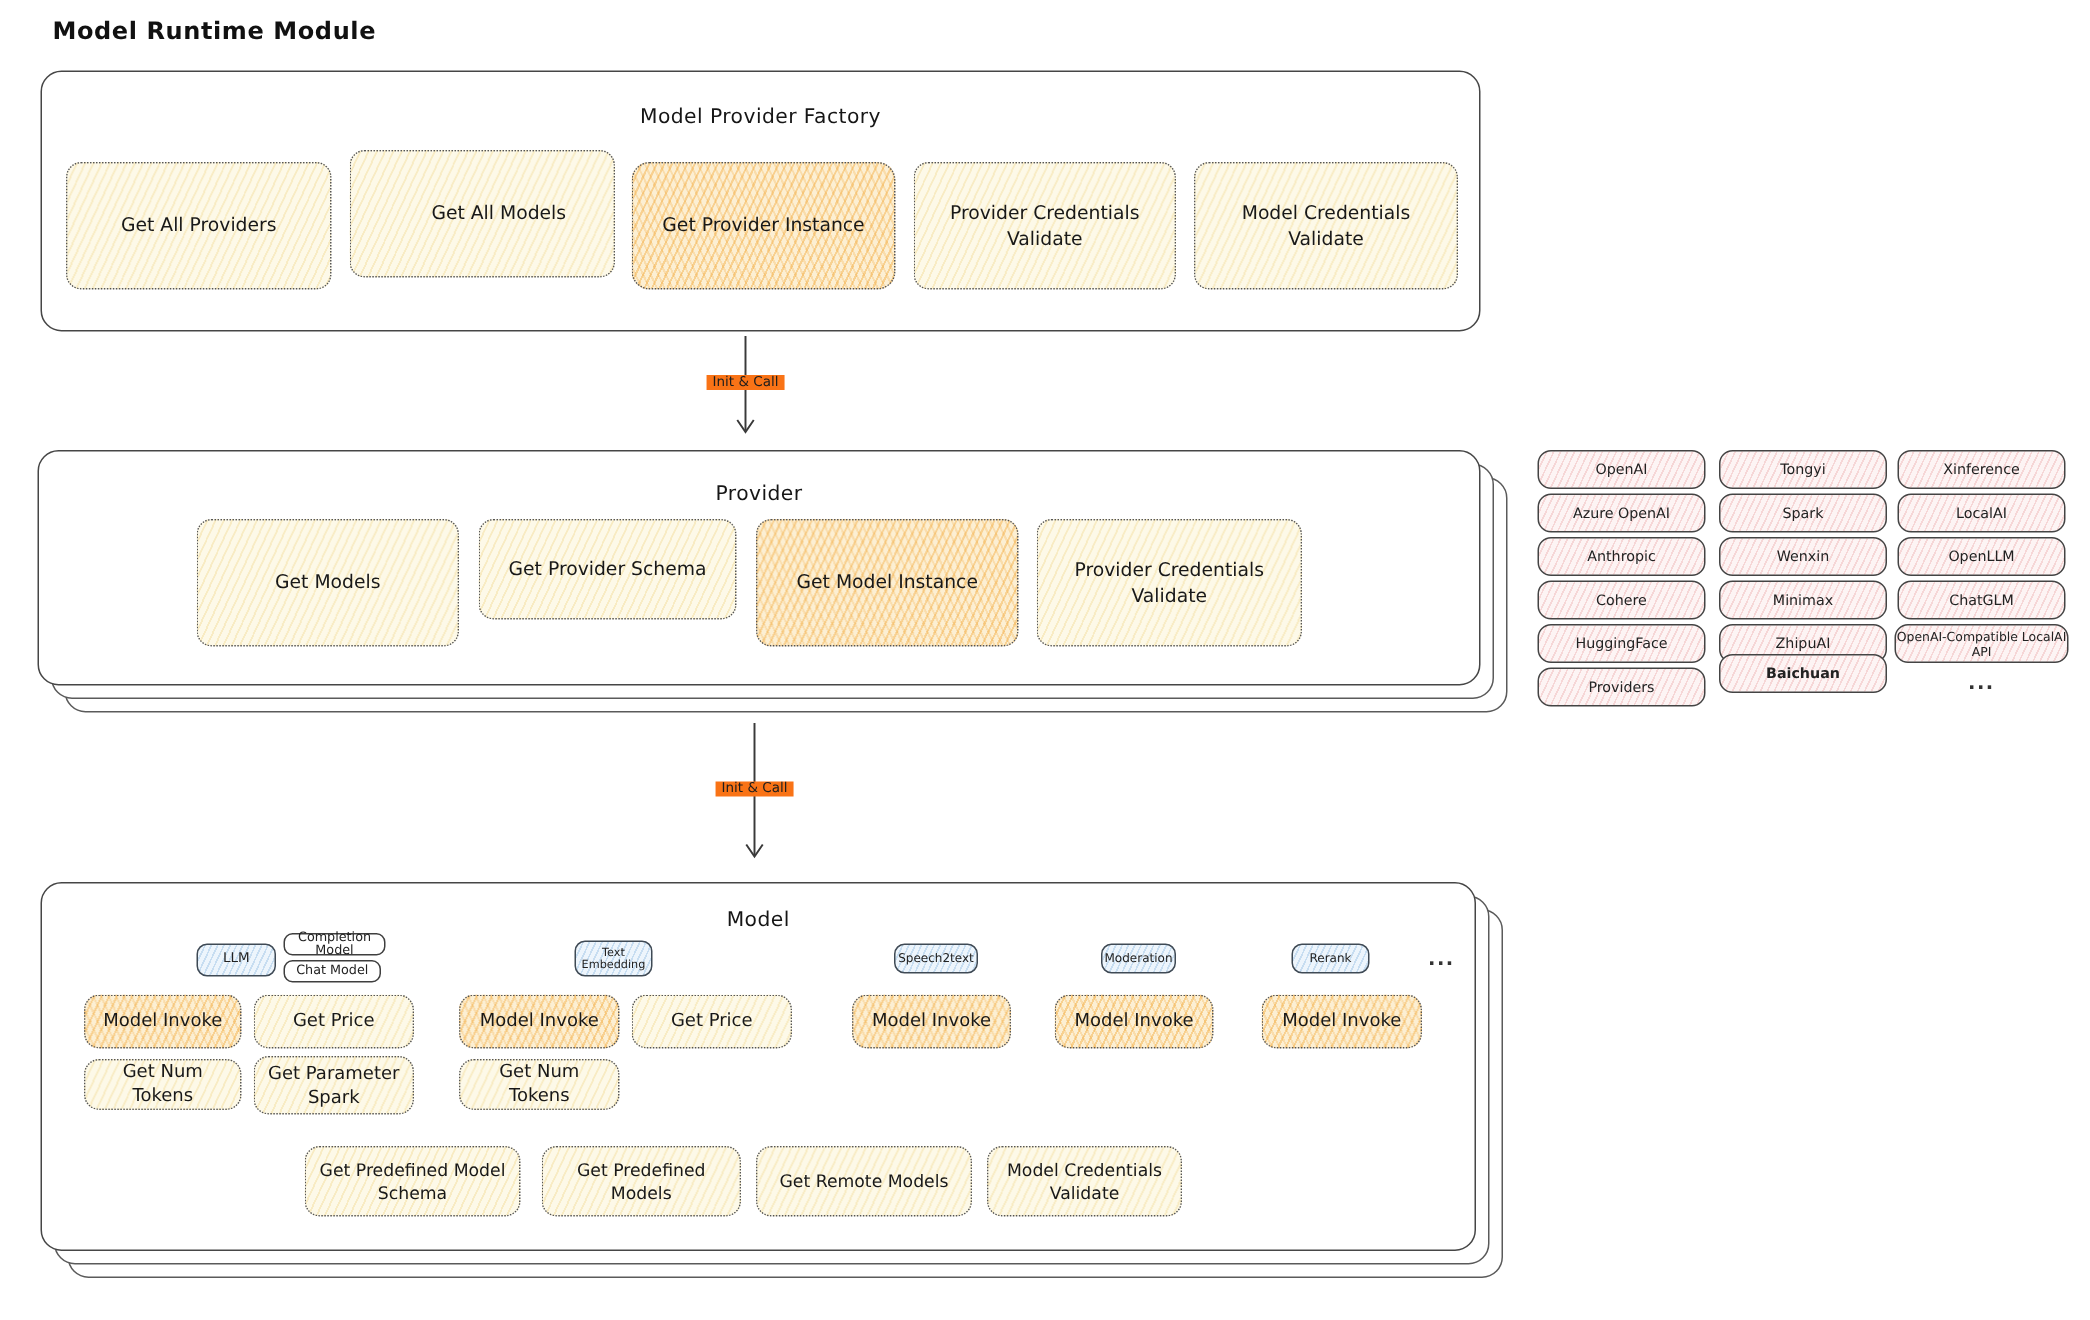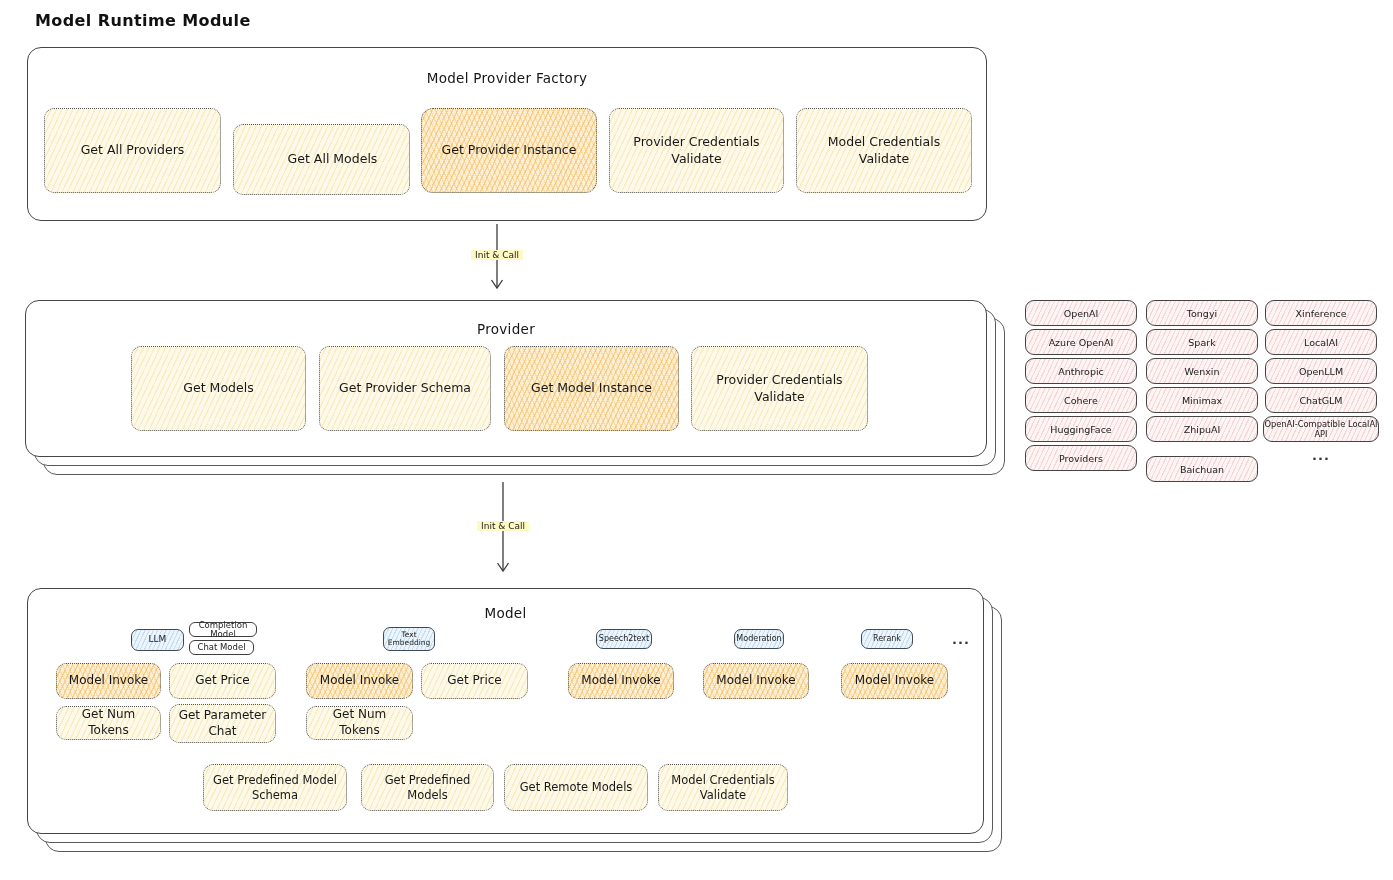--- a/index.html
+++ b/index.html
@@ -29,69 +29,69 @@
   .pill{position:absolute;border:1.4px solid #444;border-radius:9px;display:flex;align-items:center;justify-content:center;
       text-align:center;font-size:9.5px;color:#222;box-sizing:border-box;
       background:repeating-linear-gradient(115deg, rgba(226,130,130,.26) 0 1.1px, transparent 1.1px 4.2px), #fdf4f4;}
   
   .chip{position:absolute;border:1.3px solid #3f4a55;border-radius:7px;display:flex;align-items:center;justify-content:center;
       text-align:center;font-size:9px;line-height:1.05;color:#222;box-sizing:border-box;
       background:repeating-linear-gradient(115deg, rgba(125,175,220,.34) 0 1.1px, transparent 1.1px 3.8px), #edf5fc;}
   .chip.white{background:#fff;border:1.2px solid #3f3f3f;border-radius:6px;font-size:8.5px;}
   .ellipsis{position:absolute;font-size:13px;font-weight:bold;color:#333;letter-spacing:1px;}
   .arrow{position:absolute;}
-  .arrow-label{position:absolute;left:50%;transform:translateX(-50%);background:#fef9c3;padding:0 4px;font-size:9px;white-space:nowrap;color:#1d1d1d;}
+  .arrow-label{position:absolute;left:50%;transform:translateX(-50%);background:#f97316;padding:0 4px;font-size:9px;white-space:nowrap;color:#1d1d1d;}
 </style>
 </head>
 <body>
 
 <div id="canvas">
 
   <div class="abs page-title" style="left:35px;top:11px;">Model Runtime Module</div>
 
   <div class="panel" style="left:27px;top:47px;width:958px;height:172px;">
     <div class="panel-title" style="top:22px;">Model Provider Factory</div>
     <div class="fn fill-yellow" style="left:16px;top:60px;width:177px;height:85px;">Get All Providers</div>
-    <div class="fn fill-yellow" style="left:205px;top:76px;width:177px;height:71px;padding-left:28px;">Get All Models</div>
+    <div class="fn fill-yellow" style="left:205px;top:52px;width:177px;height:85px;padding-left:28px;">Get All Models</div>
     <div class="fn fill-orange" style="left:393px;top:60px;width:176px;height:85px;border-radius:12px;">Get Provider Instance</div>
     <div class="fn fill-yellow" style="left:581px;top:60px;width:175px;height:85px;">Provider Credentials Validate</div>
     <div class="fn fill-yellow" style="left:768px;top:60px;width:176px;height:85px;">Model Credentials Validate</div>
   </div>
 
   <div class="arrow" style="left:489px;top:224px;width:16px;height:72px;">
     <svg width="16" height="72">
       <line x1="8" y1="0" x2="8" y2="63" stroke="#3a3a3a" stroke-width="1.3"></line>
       <path d="M2.5 56 L8 64 L13.5 56" fill="none" stroke="#3a3a3a" stroke-width="1.3"></path>
     </svg>
     <span class="arrow-label" style="top:26px;">Init &amp; Call</span>
   </div>
 
   <div class="panel-layer" style="left:43px;top:318px;width:960px;height:155px;"></div>
   <div class="panel-layer" style="left:34px;top:309px;width:960px;height:155px;"></div>
   <div class="panel" style="left:25px;top:300px;width:960px;height:155px;">
     <div class="panel-title" style="top:20px;">Provider</div>
     <div class="fn fill-yellow" style="left:105px;top:45px;width:175px;height:85px;">Get Models</div>
-    <div class="fn fill-yellow" style="left:293px;top:45px;width:172px;height:85px;">Get Provider Schema</div>
+    <div class="fn fill-yellow" style="left:293px;top:45px;width:172px;height:67px;">Get Provider Schema</div>
     <div class="fn fill-orange" style="left:478px;top:45px;width:175px;height:85px;">Get Model Instance</div>
     <div class="fn fill-yellow" style="left:665px;top:45px;width:177px;height:85px;">Provider Credentials Validate</div>
   </div>
 
   <div class="pill" style="left:1025px;top:300px;width:112px;height:26px;">OpenAI</div>
   <div class="pill" style="left:1025px;top:329px;width:112px;height:26px;">Azure OpenAI</div>
   <div class="pill" style="left:1025px;top:358px;width:112px;height:26px;">Anthropic</div>
   <div class="pill" style="left:1025px;top:387px;width:112px;height:26px;">Cohere</div>
   <div class="pill" style="left:1025px;top:416px;width:112px;height:26px;">HuggingFace</div>
   <div class="pill" style="left:1025px;top:445px;width:112px;height:26px;">Providers</div>
 
   <div class="pill" style="left:1146px;top:300px;width:112px;height:26px;">Tongyi</div>
   <div class="pill" style="left:1146px;top:329px;width:112px;height:26px;">Spark</div>
   <div class="pill" style="left:1146px;top:358px;width:112px;height:26px;">Wenxin</div>
   <div class="pill" style="left:1146px;top:387px;width:112px;height:26px;">Minimax</div>
   <div class="pill" style="left:1146px;top:416px;width:112px;height:26px;">ZhipuAI</div>
-  <div class="pill" style="left:1146px;top:456px;width:112px;height:26px;">Baichuan</div>
+  <div class="pill" style="left:1146px;top:436px;width:112px;height:26px;font-weight:bold;">Baichuan</div>
 
   <div class="pill" style="left:1265px;top:300px;width:112px;height:26px;">Xinference</div>
   <div class="pill" style="left:1265px;top:329px;width:112px;height:26px;">LocalAI</div>
   <div class="pill" style="left:1265px;top:358px;width:112px;height:26px;">OpenLLM</div>
   <div class="pill" style="left:1265px;top:387px;width:112px;height:26px;">ChatGLM</div>
   <div class="pill" style="left:1263px;top:416px;width:116px;height:26px;font-size:8.3px;">OpenAI-Compatible LocalAI API</div>
   <div class="ellipsis" style="left:1312px;top:448px;">...</div>
 
   <div class="arrow" style="left:495px;top:482px;width:16px;height:97px;">
     <svg width="16" height="97">
@@ -111,21 +111,21 @@
     <div class="chip white" style="left:161px;top:51px;width:65px;height:15px;">Chat Model</div>
     <div class="chip" style="left:355px;top:38px;width:52px;height:24px;font-size:7.5px;padding:1px;">Text Embedding</div>
     <div class="chip" style="left:568px;top:40px;width:56px;height:20px;font-size:8px;">Speech2text</div>
     <div class="chip" style="left:706px;top:40px;width:50px;height:20px;font-size:8px;">Moderation</div>
     <div class="chip" style="left:833px;top:40px;width:52px;height:20px;font-size:8px;">Rerank</div>
     <div class="ellipsis" style="left:924px;top:43px;">...</div>
 
     <div class="fn small fill-orange" style="left:28px;top:74px;width:105px;height:36px;">Model Invoke</div>
     <div class="fn small fill-yellow" style="left:141px;top:74px;width:107px;height:36px;">Get Price</div>
     <div class="fn small fill-yellow" style="left:28px;top:117px;width:105px;height:34px;">Get Num Tokens</div>
-    <div class="fn small fill-yellow" style="left:141px;top:115px;width:107px;height:39px;">Get Parameter Chat</div>
+    <div class="fn small fill-yellow" style="left:141px;top:115px;width:107px;height:39px;">Get Parameter Spark</div>
 
     <div class="fn small fill-orange" style="left:278px;top:74px;width:107px;height:36px;">Model Invoke</div>
     <div class="fn small fill-yellow" style="left:393px;top:74px;width:107px;height:36px;">Get Price</div>
     <div class="fn small fill-yellow" style="left:278px;top:117px;width:107px;height:34px;">Get Num Tokens</div>
 
     <div class="fn small fill-orange" style="left:540px;top:74px;width:106px;height:36px;">Model Invoke</div>
     <div class="fn small fill-orange" style="left:675px;top:74px;width:106px;height:36px;">Model Invoke</div>
     <div class="fn small fill-orange" style="left:813px;top:74px;width:107px;height:36px;">Model Invoke</div>
 
     <div class="fn smaller fill-yellow" style="left:175px;top:175px;width:144px;height:47px;">Get Predefined Model Schema</div>

